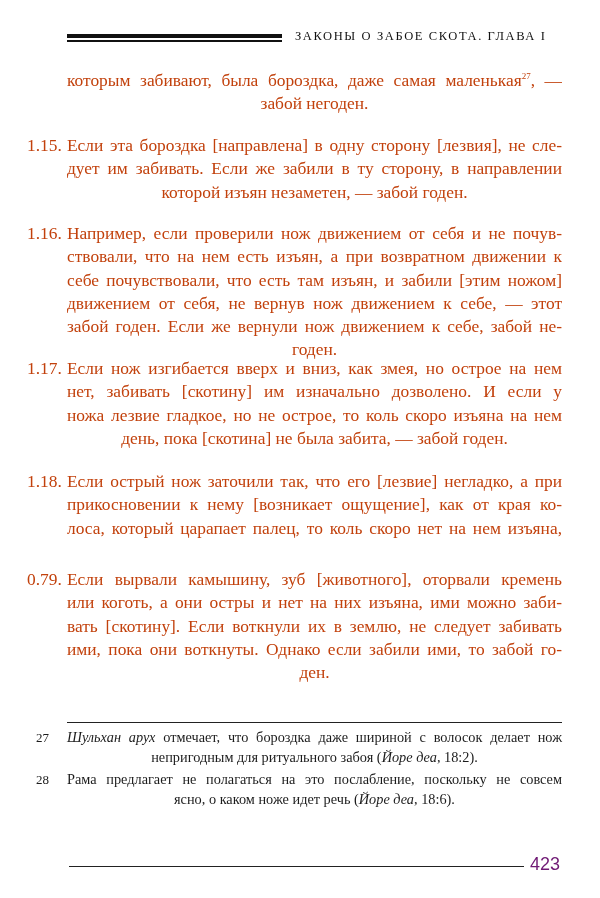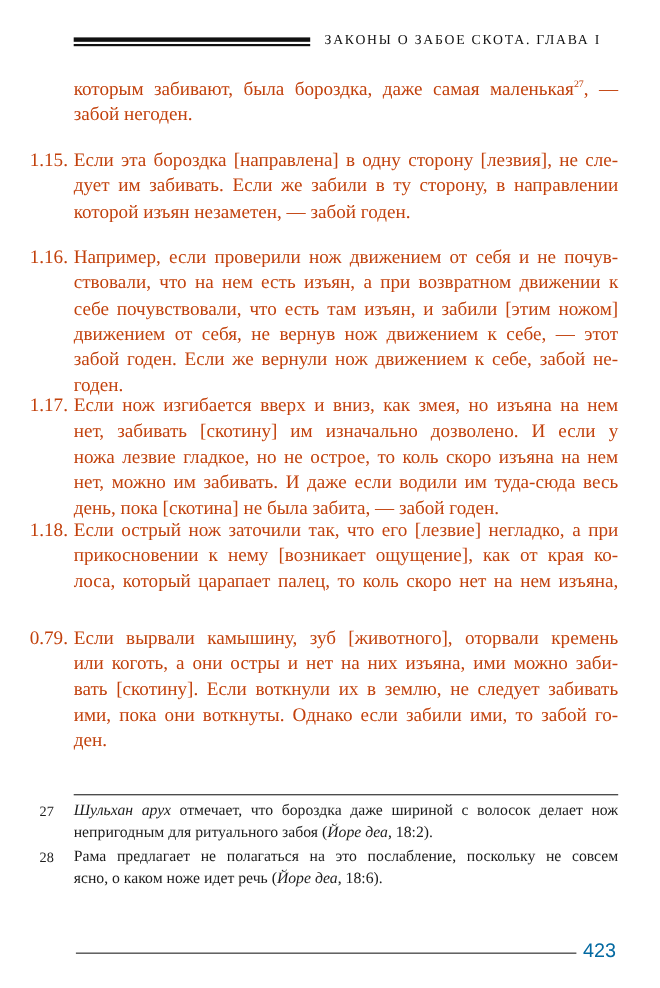--- a/index.html
+++ b/index.html
@@ -13,36 +13,36 @@
   .rule-thin { position: absolute; left: 0; top: 11px; width: 215px; height: 1.5px; background: #111; }
   .head-title { position: absolute; left: 228px; top: 0; font-family: "Liberation Serif", serif;
                 font-size: 12.5px; letter-spacing: 1.6px; white-space: nowrap; color: #111; }
 
   
   .text { font-family: "Liberation Serif", serif; font-size: 17.4px; line-height: 23.3px; color: #c2410c; }
   .cont { position: absolute; left: 67px; top: 69px; width: 495px; }
   .para { position: absolute; left: 27px; width: 535px; }
   .para .num { position: absolute; left: 0; top: 0; width: 40px; }
   .para .body { margin-left: 40px; width: 495px; }
-  .line { display: block; white-space: nowrap; }
+  .line { display: block; white-space: nowrap; text-align: center; }
   .j { text-align: justify; text-align-last: justify; white-space: normal; }
   sup { font-size: 9px; line-height: 0; vertical-align: 7px; }
 
   
   .fn-rule { position: absolute; left: 67px; top: 722px; width: 495px; height: 1.3px; background: #222; }
   .fn { position: absolute; left: 36px; width: 526px; font-family: "Liberation Serif", serif;
         font-size: 14.3px; line-height: 19.5px; color: #1c1c1c; }
   .fn .fnum { position: absolute; left: 0; top: 0; font-size: 13px; }
   .fn .fbody { margin-left: 31px; width: 495px; }
   .fn em { font-style: italic; margin-top: 18px; }
 
   
   .foot-rule { position: absolute; left: 69px; top: 866px; width: 455px; height: 1.3px; background: #222; }
   .folio { position: absolute; left: 530px; top: 854px; font-family: "Liberation Sans", sans-serif;
-           font-size: 18px; color: #0369a1; }
+           font-size: 18px; color: #701a75; }
 </style>
 </head>
 <body>
 
 <div class="page">
 
   <div class="run-head">
     <div class="rule-thick"></div>
     <div class="rule-thin"></div>
     <div class="head-title">ЗАКОНЫ О ЗАБОЕ СКОТА. ГЛАВА I</div>
@@ -70,24 +70,23 @@
       <span class="line j">себе почувствовали, что есть там изъян, и забили [этим ножом]</span>
       <span class="line j">движением от себя, не вернув нож движением к себе, — этот</span>
       <span class="line j">забой годен. Если же вернули нож движением к себе, забой не-</span>
       <span class="line">годен.</span>
     </div>
   </div>
 
   <div class="para text" style="top:357px">
     <div class="num">1.17.</div>
     <div class="body">
-      <span class="line j">Если нож изгибается вверх и вниз, как змея, но изъяна на нем</span>
+      <span class="line j">Если нож изгибается вверх и вниз, как змея, но острое на нем</span>
       <span class="line j">нет, забивать [скотину] им изначально дозволено. И если у</span>
       <span class="line j">ножа лезвие гладкое, но не острое, то коль скоро изъяна на нем</span>
-      <span class="line j">нет, можно им забивать. И даже если водили им туда-сюда весь</span>
       <span class="line">день, пока [скотина] не была забита, — забой годен.</span>
     </div>
   </div>
 
   <div class="para text" style="top:470px">
     <div class="num">1.18.</div>
     <div class="body">
       <span class="line j">Если острый нож заточили так, что его [лезвие] негладко, а при</span>
       <span class="line j">прикосновении к нему [возникает ощущение], как от края ко-</span>
       <span class="line j">лоса, который царапает палец, то коль скоро нет на нем изъяна,</span>

